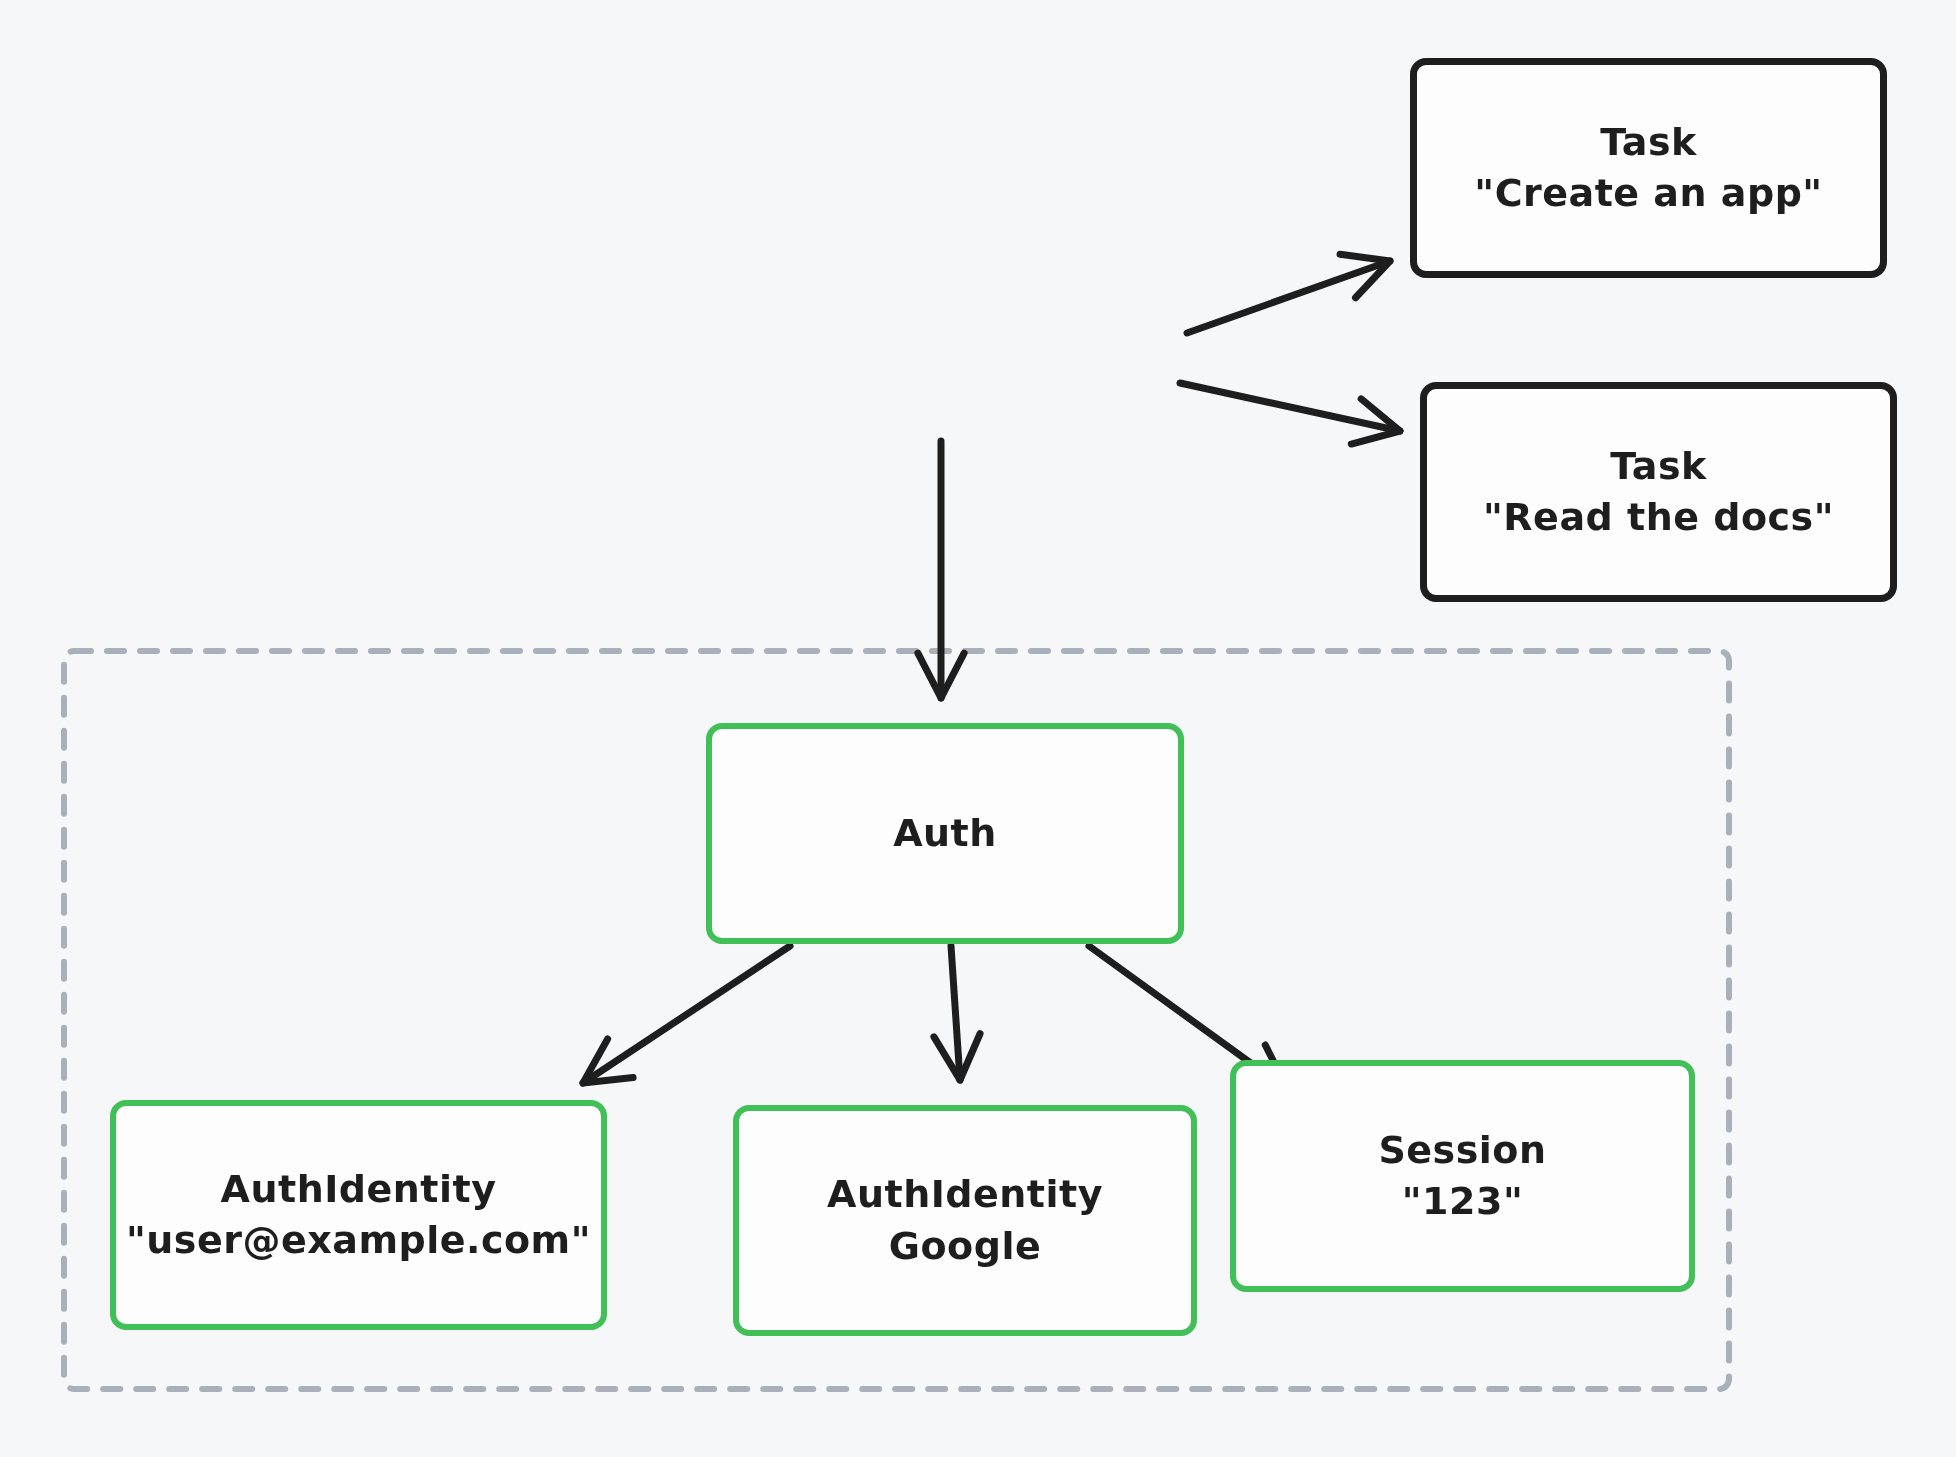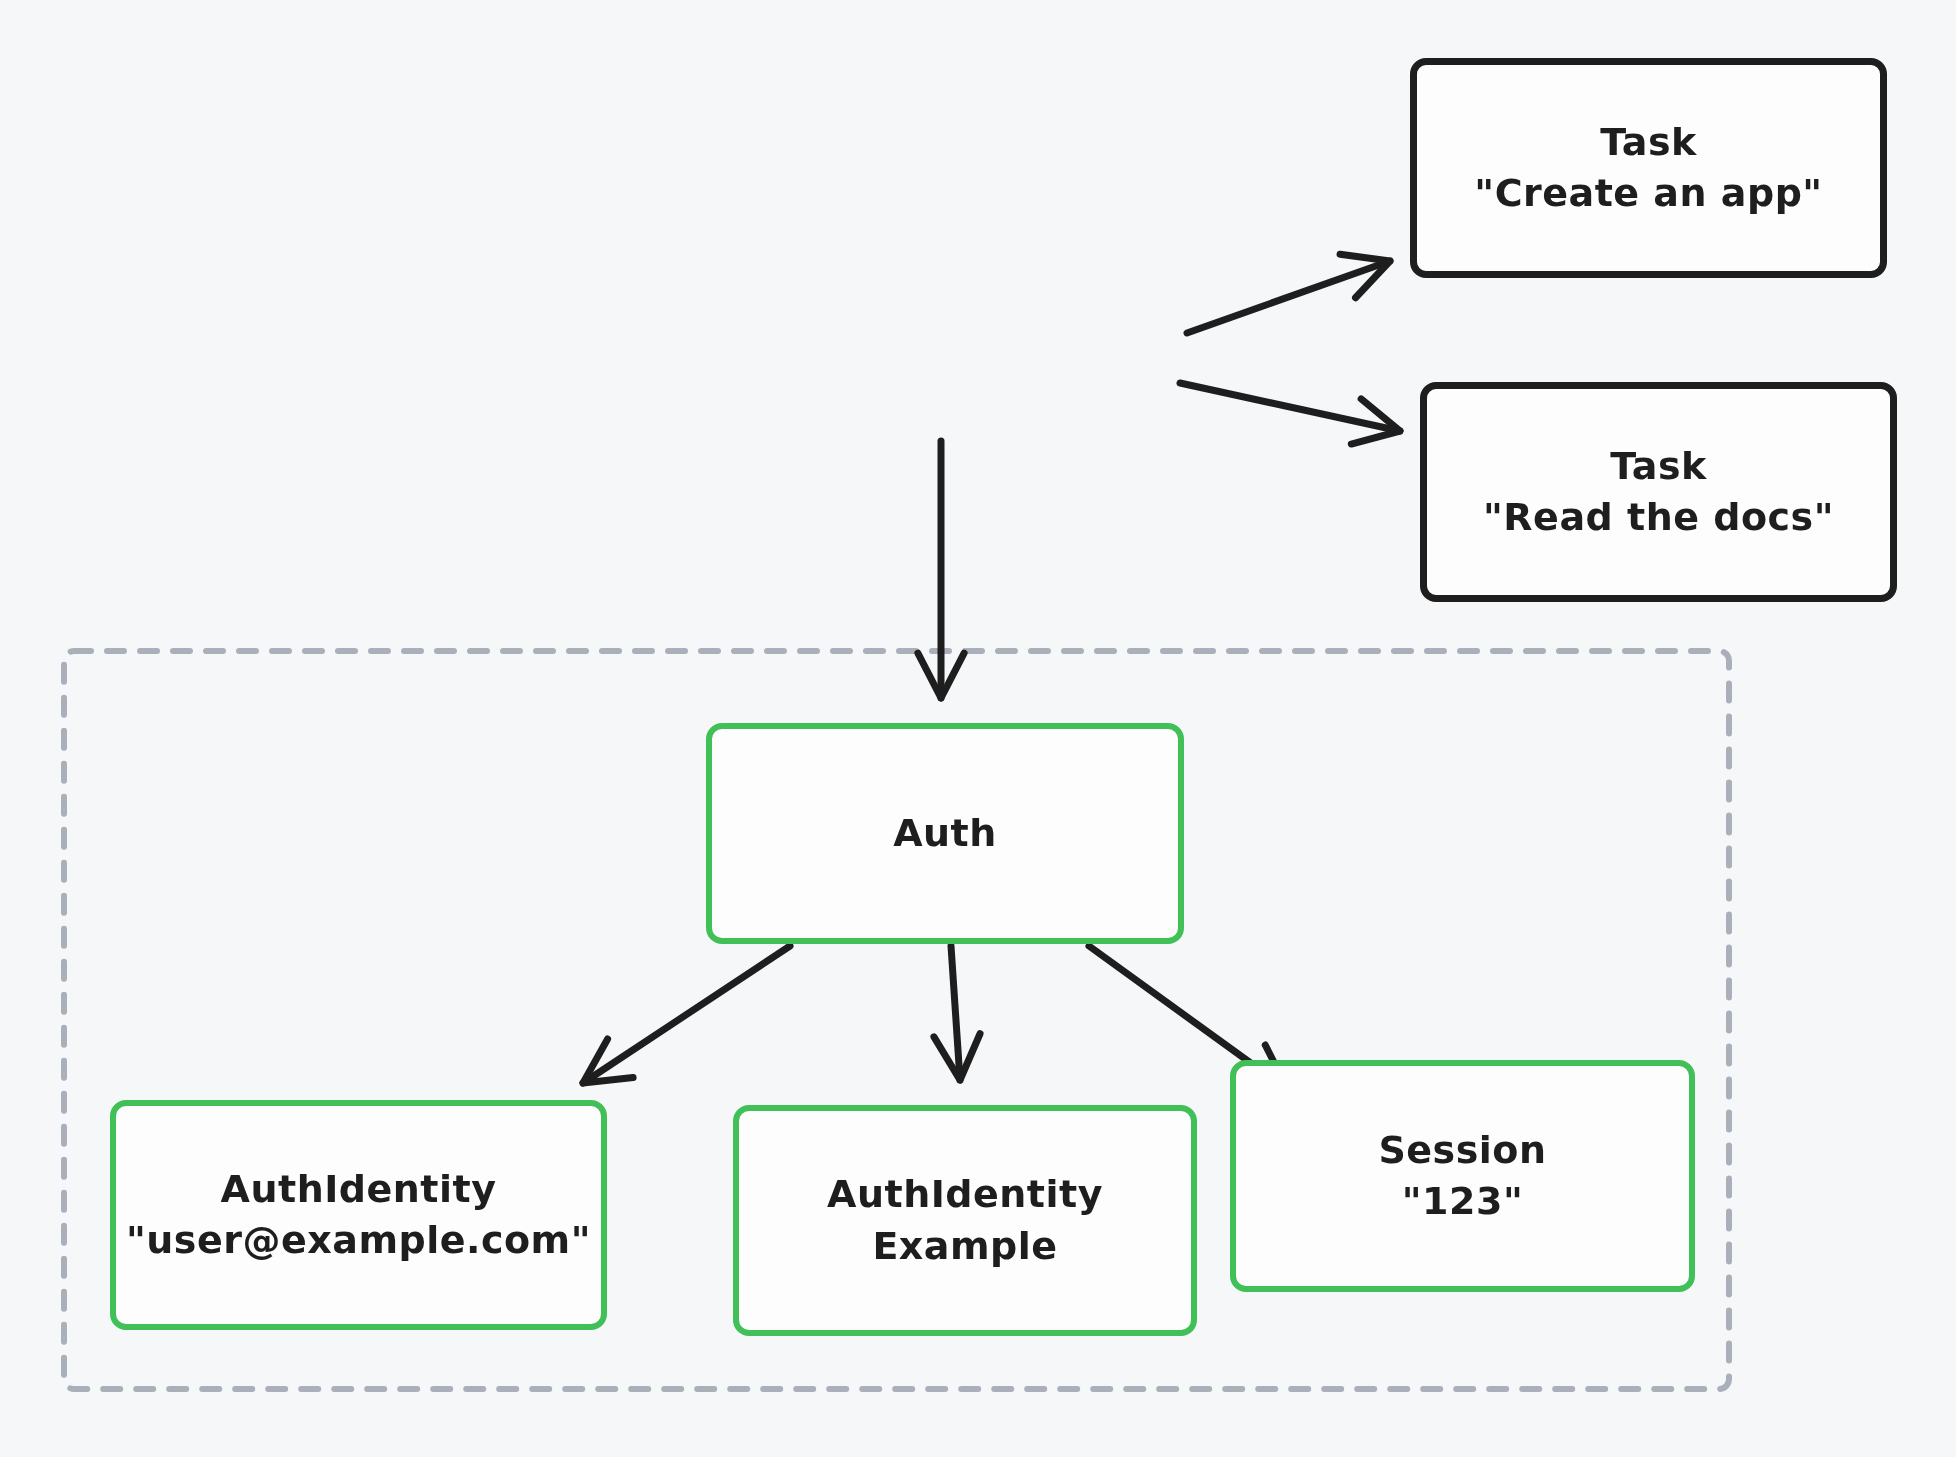--- a/index.html
+++ b/index.html
@@ -113,21 +113,21 @@
 
   </div>
 
   <div class="node b-green n-ai1">
     <span class="node-line">AuthIdentity</span>
     <span class="node-line node-value">"user@example.com"</span>
   </div>
 
   <div class="node b-green n-ai2">
     <span class="node-line">AuthIdentity</span>
-    <span class="node-line node-value">Example</span>
+    <span class="node-line node-value">Google</span>
   </div>
 
   <div class="node b-green n-session">
     <span class="node-line">Session</span>
     <span class="node-line node-value">"123"</span>
   </div>
 
 </div>
 
 </body></html>

